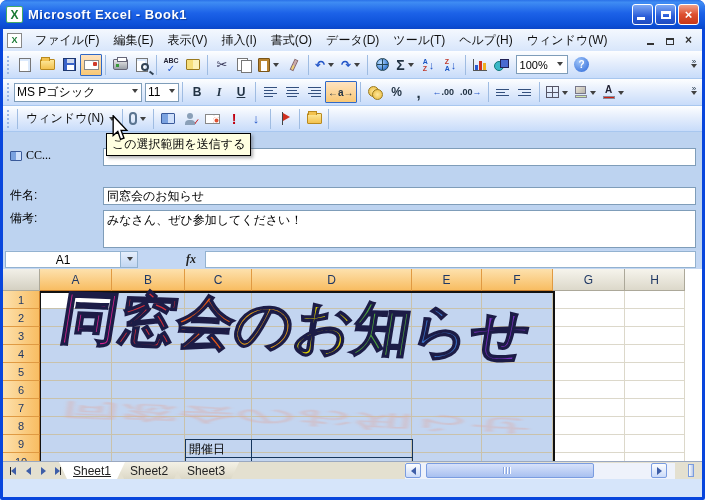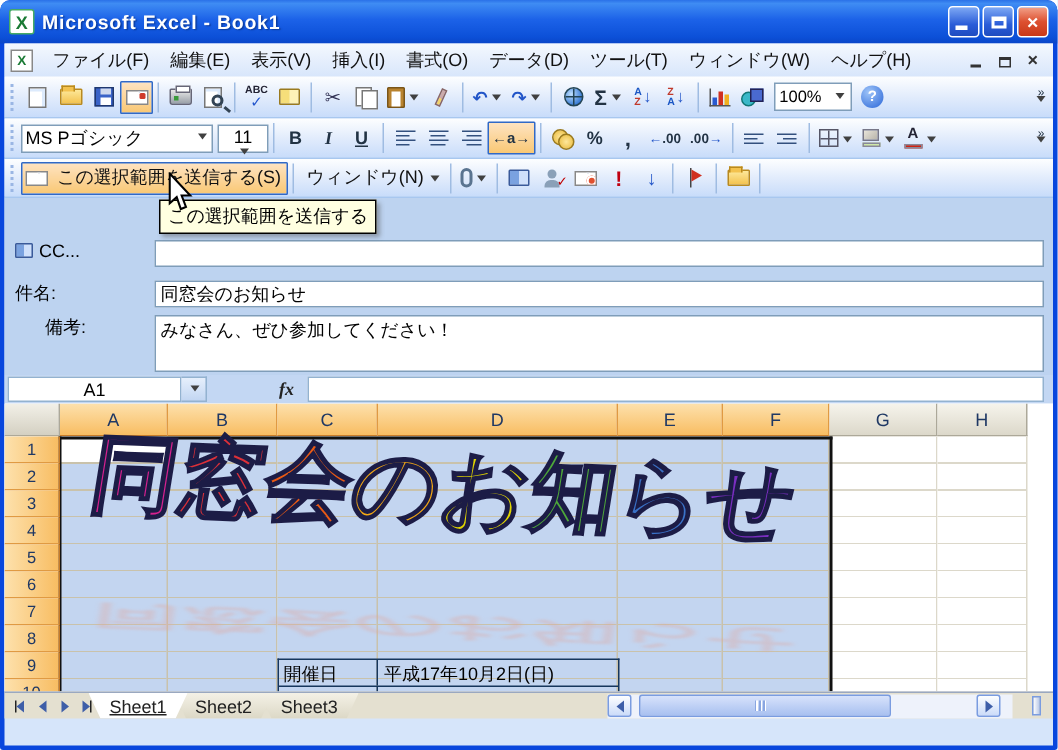--- a/index.html
+++ b/index.html
@@ -221,22 +221,22 @@
 
     <div class="menubar">
       <div class="doc-icon">X</div>
       <span class="menu-item">ファイル(F)</span>
       <span class="menu-item">編集(E)</span>
       <span class="menu-item">表示(V)</span>
       <span class="menu-item">挿入(I)</span>
       <span class="menu-item">書式(O)</span>
       <span class="menu-item">データ(D)</span>
       <span class="menu-item">ツール(T)</span>
+      <span class="menu-item">ヘルプ(H)</span>
       <span class="menu-item">ウィンドウ(W)</span>
-      <span class="menu-item">ヘルプ(H)</span>
       <div class="mdi">
         <div class="m">
             <span class="bar"></span>
           </div>
         <div class="m">
             <span class="rest"></span>
           </div>
         <div class="m x">×</div>
       </div>
     </div>
@@ -351,21 +351,21 @@
           <span class="dd"></span>
         </div>
     </div>
 
     <div class="toolbar tb2">
       <div class="grip"></div>
       <div class="fontbox">
         <span>MS Pゴシック</span>
         <span class="dd" style="margin-top:1px;"></span>
       </div>
-      <div class="sizebox" style="margin-left:3px;flex-direction:column;">
+      <div class="sizebox" style="margin-left:3px;">
         <span>11</span>
         <span class="dd" style="margin-top:1px;"></span>
       </div>
       <div class="sep"></div>
       <div class="tbtn">
           <span class="glyph bolder">B</span>
         </div>
       <div class="tbtn">
           <span class="glyph ital">I</span>
         </div>
@@ -453,24 +453,20 @@
         <span class="dd"></span>
       </div>
       <div class="overflow">
           <span class="chev">»</span>
           <span class="dd"></span>
         </div>
     </div>
 
     <div class="toolbar tb3">
       <div class="grip"></div>
-      <div class="tbtn hl">
-        <span class="ic-env" style="margin-right:4px;"></span>
-        <span class="lbl">この選択範囲を送信する(S)</span>
-      </div>
       <div class="sep"></div>
       <div class="tbtn">
         <span class="lbl">ウィンドウ(N)</span>
         <span class="dd"></span>
       </div>
       <div class="sep"></div>
       <div class="tbtn">
           <span class="ic-paperclip"></span>
           <span class="dd"></span>
         </div>
@@ -497,34 +493,34 @@
           <span class="ic-flag"></span>
         </div>
       <div class="sep"></div>
       <div class="tbtn">
           <span class="ic-folder"></span>
         </div>
       <div class="sep"></div>
     </div>
 
     <div class="form">
-      <div class="frow" style="top:28px;">
+      <div class="frow" style="top:16px;font-family:Liberation Serif, serif;">
         <div class="flabel">
           <span class="ic-book blue" style="width:12px;height:10px;"></span>
           <span>CC...</span>
         </div>
         <input class="finput" style="top: 0px; height: 18px;">
       </div>
       <div class="frow" style="top:55px;">
         <div class="flabel">
             <span>件名:</span>
           </div>
         <input class="finput" style="top: 0px; height: 18px;" value="同窓会のお知らせ">
       </div>
-      <div class="frow" style="top:78px;padding-left:20px;">
+      <div class="frow" style="top:78px;">
         <div class="flabel">
             <span>備考:</span>
           </div>
         <textarea class="finput" style="top: 0px; height: 38px; resize: none;">みなさん、ぜひ参加してください！</textarea>
       </div>
     </div>
 
     <div class="fxbar">
       <div class="namebox">
           <span>A1</span>
@@ -561,21 +557,20 @@
         </div>
         <div class="a1cell"></div>
         <div class="selframe"></div>
 
         <div class="wa-reflect" aria-hidden="true"><span>同</span><span>窓</span><span>会</span><span>の</span><span>お</span><span>知</span><span>ら</span><span>せ</span></div>
         <div class="wordart"><span style="color: rgb(214, 33, 143);">同</span><span style="color: rgb(220, 48, 56);">窓</span><span style="color: rgb(234, 90, 20);">会</span><span style="color: rgb(244, 168, 20);">の</span><span style="color: rgb(224, 212, 0);">お</span><span style="color: rgb(78, 168, 58);">知</span><span style="color: rgb(58, 114, 200);">ら</span><span style="color: rgb(122, 46, 192);">せ</span></div>
 
         <div class="xtable">
           <div class="xtr">
             <div class="xlabel">開催日</div>
-            <div class="xvalue">平成17年10月2日(日)</div>
           </div>
           <div class="xtr">
             <div class="xlabel">開催場所</div>
             <div class="xvalue">居酒屋　○○</div>
           </div>
 
         </div>
 
         <div class="rhdrs">
           <div class="rhdr">1</div>

